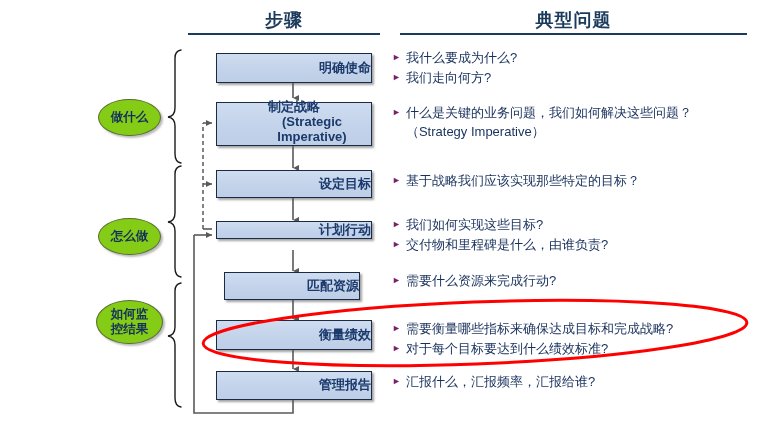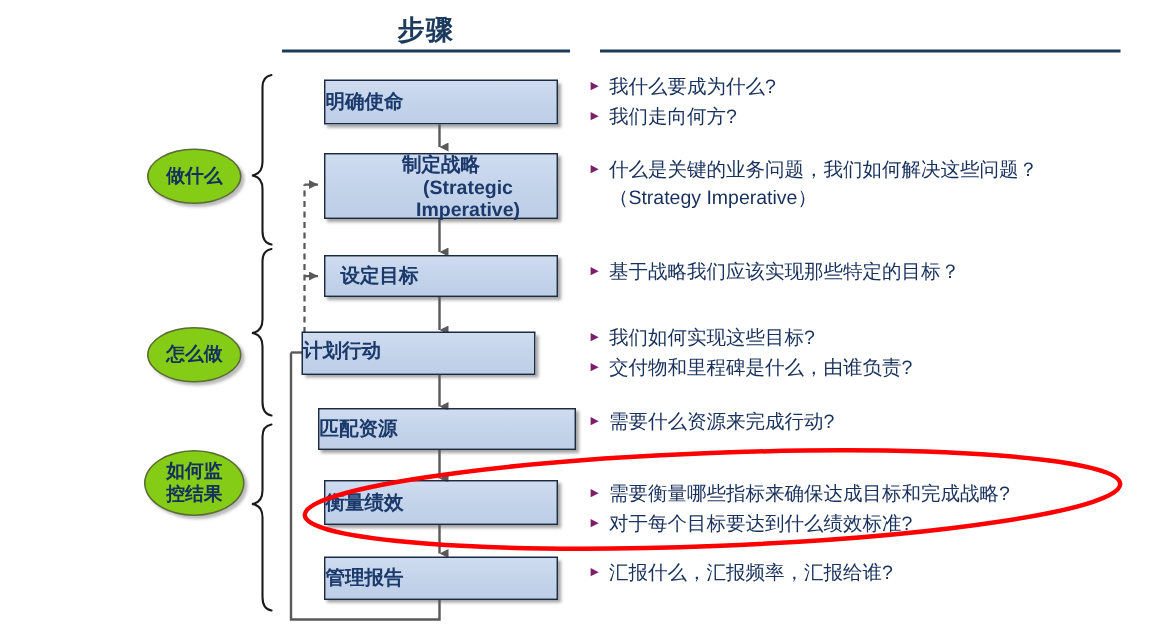--- a/index.html
+++ b/index.html
@@ -31,21 +31,21 @@
   .pbox{
     position:absolute;
     box-sizing:border-box;
     border:1px solid #1b2b45;
     background:linear-gradient(to bottom,#cfdcf0 0%,#c3d3ea 55%,#bdcee7 100%);
     color:#1b3a6b;
     font-weight:bold;
     font-size:13px;
     display:flex;
     align-items:center;
-    justify-content:flex-start;
+    justify-content:flex-end;
     text-align:center;
     line-height:1.15;
     box-shadow:2px 2px 2px rgba(90,90,90,.55);
   }
   .pbox .l2{display:block;padding-left:36px;}
 
   
   .goval{
     position:absolute;
     box-sizing:border-box;
@@ -90,20 +90,21 @@
   }
 </style>
 </head>
 <body>
 
 <div id="stage">
 
   <div class="col-header" style="left:188px;top:8px;width:192px;">步骤</div>
   <div class="header-rule" style="left:188px;top:33px;width:192px;"></div>
 
+  <div class="col-header" style="left:400px;top:8px;width:347px;">典型问题</div>
   <div class="header-rule" style="left:400px;top:33px;width:347px;"></div>
 
   <svg class="overlay" viewBox="0 0 781 425">
     <defs>
       <marker id="arrowDown" markerWidth="8" markerHeight="8" refX="3" refY="6" orient="auto" markerUnits="userSpaceOnUse">
         <path d="M0,0 L6,0 L3,6 z" fill="#595959"></path>
       </marker>
       <marker id="arrowRight" markerWidth="8" markerHeight="8" refX="6" refY="3" orient="auto" markerUnits="userSpaceOnUse">
         <path d="M0,0 L6,3 L0,6 z" fill="#595959"></path>
       </marker>
@@ -148,25 +149,25 @@
 
   <div class="pbox" style="left:216px;top:102px;width:156px;height:44px;flex-direction:column;">
     <span>制定战略</span>
     <span class="l2">(Strategic Imperative)</span>
   </div>
 
   <div class="pbox" style="left:216px;top:170px;width:156px;height:28px;padding-left:10px;">
     <span>设定目标</span>
   </div>
 
-  <div class="pbox" style="left:201px;top:221px;width:156px;height:29px;font-family:Liberation Mono, monospace;">
+  <div class="pbox" style="left:216px;top:221px;width:156px;height:18px;">
     <span>计划行动</span>
   </div>
 
-  <div class="pbox" style="left:212px;top:272px;width:172px;height:28px;">
+  <div class="pbox" style="left:224px;top:272px;width:136px;height:28px;">
     <span>匹配资源</span>
   </div>
 
   <div class="pbox" style="left:216px;top:320px;width:156px;height:30px;">
     <span>衡量绩效</span>
   </div>
 
   <div class="pbox" style="left:216px;top:371px;width:156px;height:29px;">
     <span>管理报告</span>
   </div>

